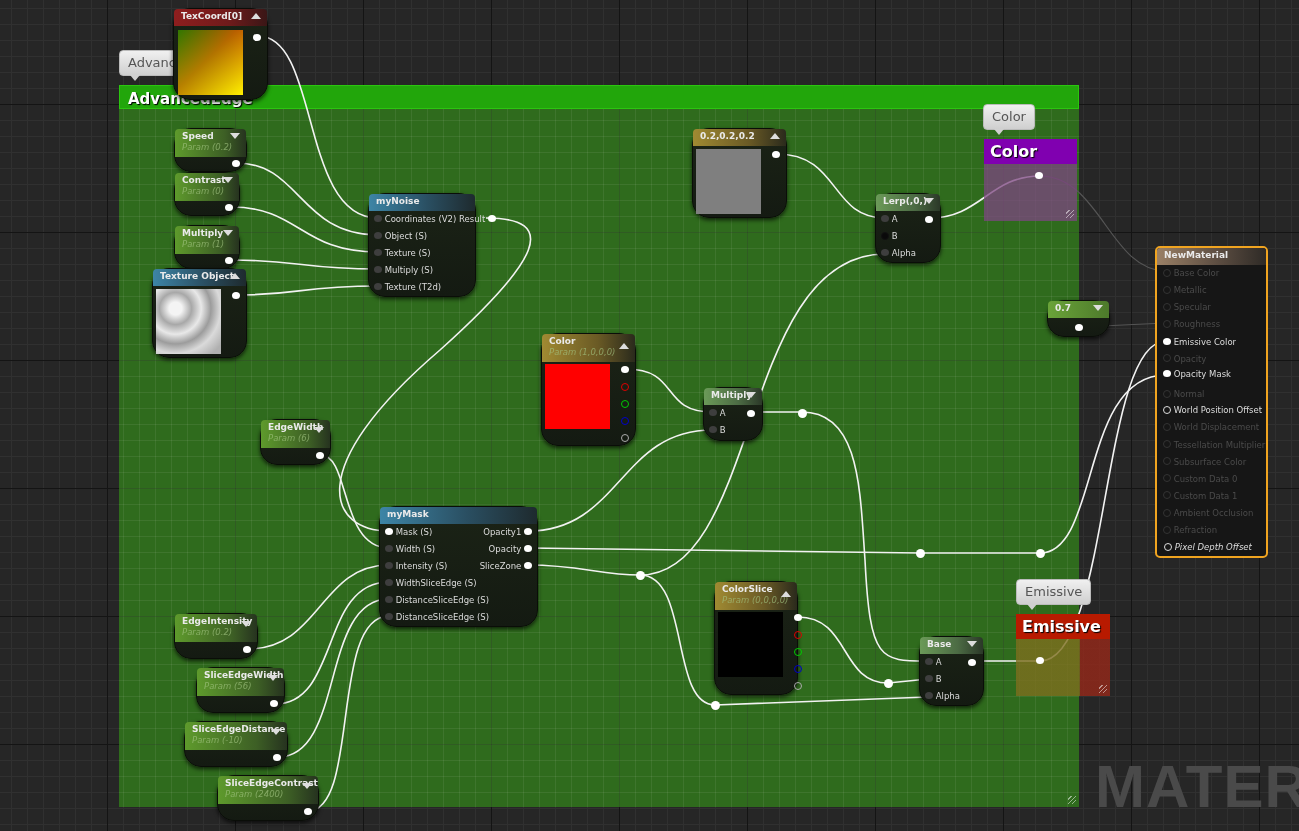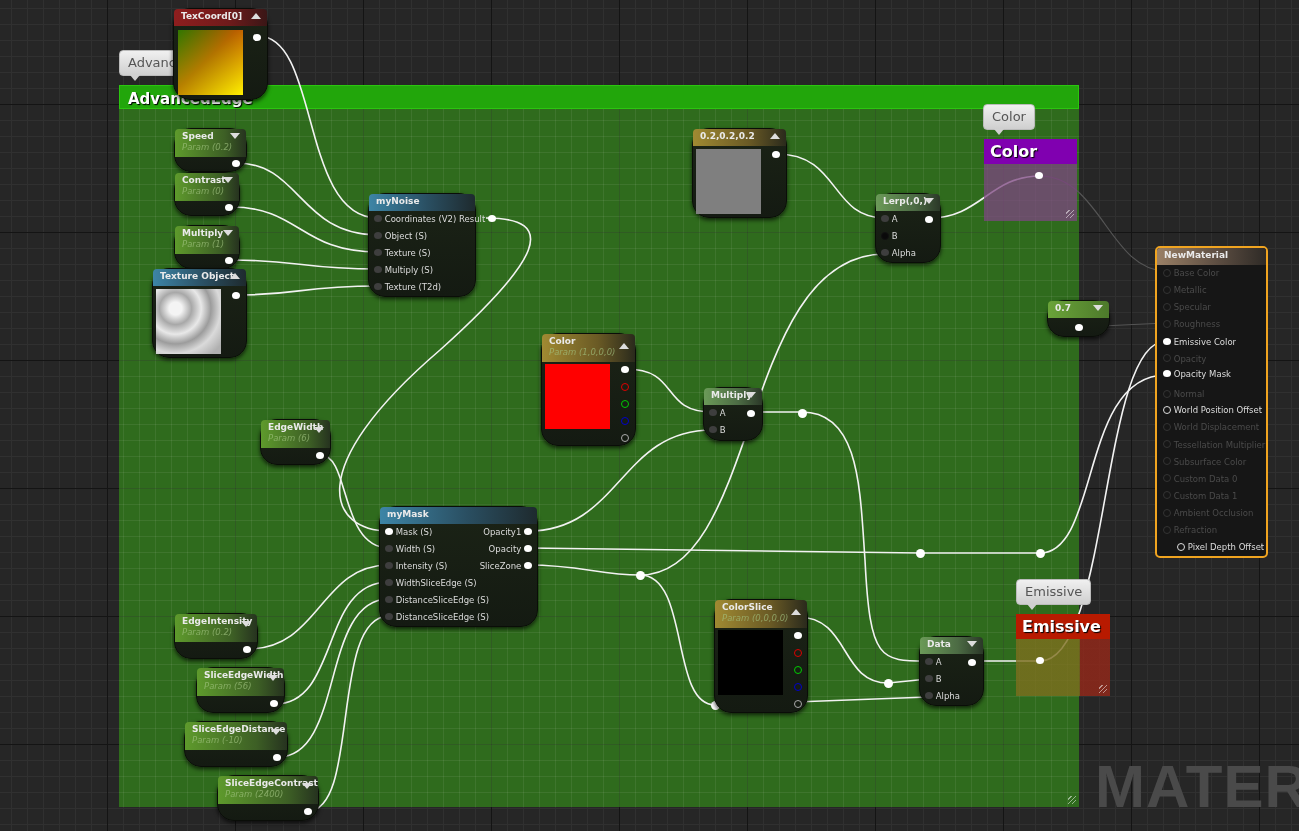--- a/index.html
+++ b/index.html
@@ -221,32 +221,32 @@
   <div class="pin-row" style="left:5px;top:35px"><span class="pin in"></span> <span>Width (S)</span></div>
   <div class="pin-row" style="left:5px;top:52px"><span class="pin in"></span> <span>Intensity (S)</span></div>
   <div class="pin-row" style="left:5px;top:69px"><span class="pin in"></span> <span>WidthSliceEdge (S)</span></div>
   <div class="pin-row" style="left:5px;top:86px"><span class="pin in"></span> <span>DistanceSliceEdge (S)</span></div>
   <div class="pin-row" style="left:5px;top:103px"><span class="pin in"></span> <span>DistanceSliceEdge (S)</span></div>
   <div class="pin-row" style="right:5px;top:18px;text-align:right"><span>Opacity1</span> <span class="pin filled"></span></div>
   <div class="pin-row" style="right:5px;top:35px;text-align:right"><span>Opacity</span> <span class="pin filled"></span></div>
   <div class="pin-row" style="right:5px;top:52px;text-align:right"><span>SliceZone</span> <span class="pin filled"></span></div>
 </div>
 
-<div class="node" style="left:714px;top:599px;width:94px;height:114px">
+<div class="node" style="left:714px;top:581px;width:84px;height:114px">
   <div class="node-header tall hdr-gold"><span>ColorSlice</span><span class="node-sub">Param (0,0,0,0)</span><span class="caret up" style="top:9px"></span></div>
   <div class="preview" style="left:3px;top:30px;width:65px;height:65px;background:#000"></div>
   <span class="pin filled" style="position:absolute;left:79px;top:32px"></span>
   <span class="pin hollow r" style="position:absolute;left:79px;top:49px"></span>
   <span class="pin hollow g" style="position:absolute;left:79px;top:66px"></span>
   <span class="pin hollow b" style="position:absolute;left:79px;top:83px"></span>
   <span class="pin hollow w" style="position:absolute;left:79px;top:100px"></span>
 </div>
 
 <div class="node" style="left:919px;top:636px;width:65px;height:70px">
-  <div class="node-header hdr-mgreen"><span>Data</span><span class="caret down"></span></div>
+  <div class="node-header hdr-mgreen"><span>Base</span><span class="caret down"></span></div>
   <div class="pin-row" style="left:5px;top:18px"><span class="pin in"></span> <span>A</span></div>
   <span class="pin filled" style="position:absolute;left:48px;top:22px"></span>
   <div class="pin-row" style="left:5px;top:35px"><span class="pin in"></span> <span>B</span></div>
   <div class="pin-row" style="left:5px;top:52px"><span class="pin in"></span> <span>Alpha</span></div>
 </div>
 
 <div class="bubble" style="left:1016px;top:579px;height:16px;line-height:16px;"><span>Emissive</span></div>
 <div class="named-reroute" style="left:1016px;top:614px;width:94px;height:82px;background:linear-gradient(90deg, rgba(125,110,30,0.8) 0 68%, rgba(150,40,25,0.8) 68%)">
   <div class="nr-title" style="background:#b81a00">Emissive</div>
   <span class="pin filled" style="position:absolute;left:20px;top:43px"></span>
@@ -290,15 +290,15 @@
       <div class="pin-row" style="left: 6px; top: 119px;"><span class="pin filled"></span> <span>Opacity Mask</span></div>
       <div class="pin-row" style="left: 6px; top: 139px;"><span class="pin hollow" style="border-color: rgb(51, 51, 51);"></span> <span class="dim">Normal</span></div>
       <div class="pin-row" style="left: 6px; top: 155.2px;"><span class="pin hollow light"></span> <span>World Position Offset</span></div>
       <div class="pin-row" style="left: 6px; top: 172.35px;"><span class="pin hollow" style="border-color: rgb(51, 51, 51);"></span> <span class="dim">World Displacement</span></div>
       <div class="pin-row" style="left: 6px; top: 189.5px;"><span class="pin hollow" style="border-color: rgb(51, 51, 51);"></span> <span class="dim">Tessellation Multiplier</span></div>
       <div class="pin-row" style="left: 6px; top: 206.65px;"><span class="pin hollow" style="border-color: rgb(51, 51, 51);"></span> <span class="dim">Subsurface Color</span></div>
       <div class="pin-row" style="left: 6px; top: 223.8px;"><span class="pin hollow" style="border-color: rgb(51, 51, 51);"></span> <span class="dim">Custom Data 0</span></div>
       <div class="pin-row" style="left: 6px; top: 240.95px;"><span class="pin hollow" style="border-color: rgb(51, 51, 51);"></span> <span class="dim">Custom Data 1</span></div>
       <div class="pin-row" style="left: 6px; top: 258.1px;"><span class="pin hollow" style="border-color: rgb(51, 51, 51);"></span> <span class="dim">Ambient Occlusion</span></div>
       <div class="pin-row" style="left: 6px; top: 275.25px;"><span class="pin hollow" style="border-color: rgb(51, 51, 51);"></span> <span class="dim">Refraction</span></div>
-      <div class="pin-row" style="left: 20px; top: 292.4px;"><span class="pin hollow light"></span> <span>Pixel Depth Offset</span></div>
+      <div class="pin-row" style="left: 7px; top: 292.4px; font-style: italic;"><span class="pin hollow light"></span> <span>Pixel Depth Offset</span></div>
     </div>
 </div>
 
 </body></html>

